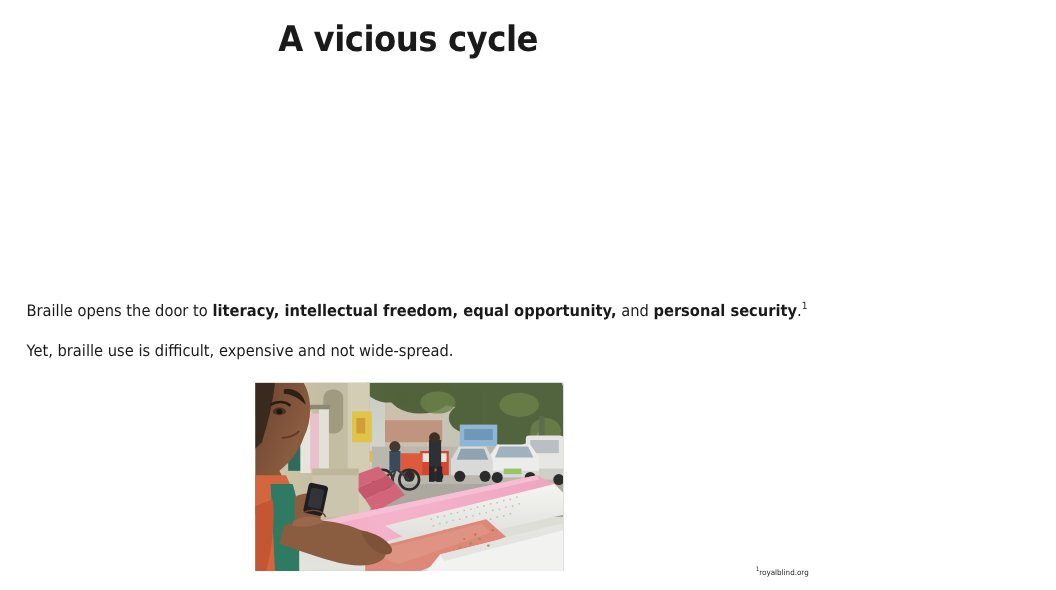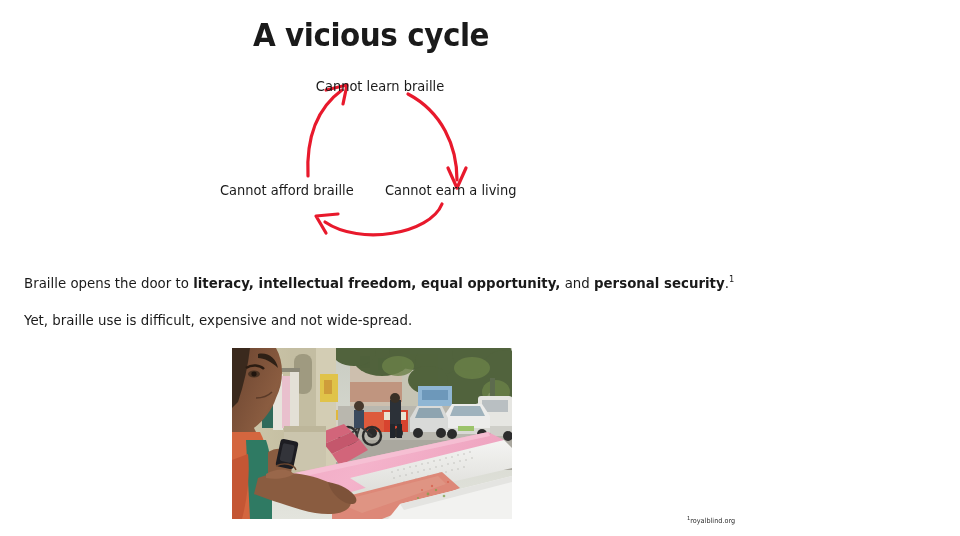--- a/index.html
+++ b/index.html
@@ -156,42 +156,20 @@
   }
   #section-panel-title span { display: block; }
 </style>
 </head>
 <body>
 
 <div id="slide">
 
   <div id="slide-title">A vicious cycle</div>
 
-  <div id="cycle-diagram">
-    <svg id="cycle-svg" viewBox="0 0 400 180">
-
-      <g>
-        <path d="M 228 26 C 262 44, 277 78, 277 112" fill="none" stroke="#e8192c" stroke-width="3.2" stroke-linecap="round"></path>
-        <path d="M 268 100 L 277 120 L 286 100" fill="none" stroke="#e8192c" stroke-width="3.2" stroke-linecap="round" stroke-linejoin="round"></path>
-      </g>
-
-      <g>
-        <path d="M 262 136 C 250 166, 180 178, 145 154" fill="none" stroke="#e8192c" stroke-width="3.2" stroke-linecap="round"></path>
-        <path d="M 158 146 L 136 148 L 146 165" fill="none" stroke="#e8192c" stroke-width="3.2" stroke-linecap="round" stroke-linejoin="round"></path>
-      </g>
-
-      <g>
-        <path d="M 128 108 C 126 66, 140 38, 162 22" fill="none" stroke="#e8192c" stroke-width="3.2" stroke-linecap="round"></path>
-        <path d="M 146 22 L 167 17 L 163 36" fill="none" stroke="#e8192c" stroke-width="3.2" stroke-linecap="round" stroke-linejoin="round"></path>
-      </g>
-    </svg>
-    <div class="cycle-label" id="cycle-label-top">Cannot learn braille</div>
-    <div class="cycle-label" id="cycle-label-right">Cannot earn a living</div>
-    <div class="cycle-label" id="cycle-label-left">Cannot afford braille</div>
-  </div>
 
   <div class="body-line" id="body-line-1">
     <span>Braille opens the door to </span><b>literacy, intellectual freedom, equal opportunity,</b><span> and </span><b>personal security</b><span>.</span><span class="footnote-marker">1</span>
   </div>
 
   <div class="body-line" id="body-line-2">Yet, braille use is difficult, expensive and not wide-spread.</div>
 
   <div id="photo">
     <svg id="photo-canvas" viewBox="0 0 280 171" preserveAspectRatio="none">
       <defs>

